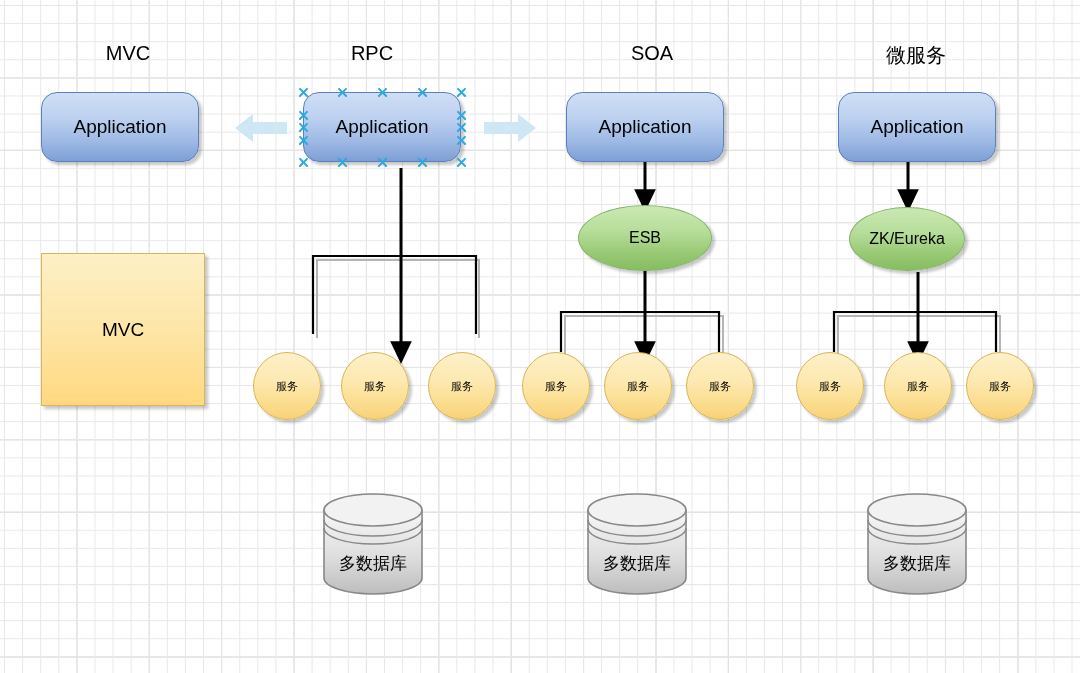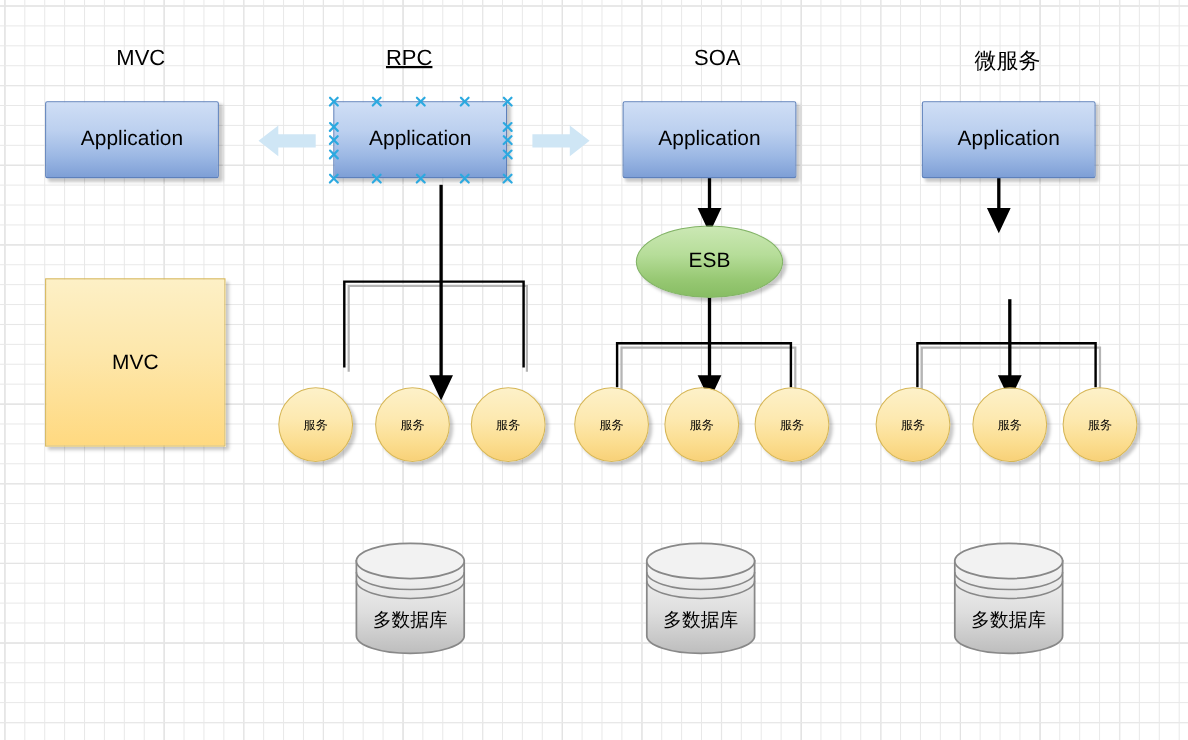--- a/index.html
+++ b/index.html
@@ -39,21 +39,21 @@
     text-align: center;
     white-space: nowrap;
     transform: translateX(-50%);
   }
 
   
   .app-box {
     position: absolute;
     width: 158px;
     height: 70px;
-    border-radius: 2px;
+    border-radius: 16px;
     border: 1.4px solid #5d80bb;
     background: linear-gradient(to bottom, #cfdef5 0%, #bcd0ef 38%, #9cb8e4 72%, #7e9fd6 100%);
     box-shadow: 3px 3px 3px rgba(0,0,0,0.22);
     display: flex;
     align-items: center;
     justify-content: center;
     box-sizing: border-box;
   }
   .app-box span {
     font-size: 19px;
@@ -83,21 +83,21 @@
     border-radius: 50%;
     border: 1.4px solid #82b366;
     background: linear-gradient(to bottom, #cbe8b4 0%, #b6dd99 40%, #97c873 75%, #87bd63 100%);
     box-shadow: 3px 3px 3px rgba(0,0,0,0.22);
     display: flex;
     align-items: center;
     justify-content: center;
     box-sizing: border-box;
   }
   .ellipse span {
-    font-size: 19px;
+    font-size: 16px;
     color: #000000;
     white-space: nowrap;
   }
 
   
   .service-circle {
     position: absolute;
     width: 68px;
     height: 68px;
     border-radius: 50%;
@@ -170,21 +170,21 @@
     position: absolute;
     pointer-events: none;
   }
 </style>
 </head>
 <body>
 
 <div id="canvas">
 
   <div class="col-header" style="left:128px; top:42px;">MVC</div>
-  <div class="col-header" style="left:372px; top:42px;text-decoration:underline;">RPC</div>
+  <div class="col-header" style="left:372px; top:42px;">RPC</div>
   <div class="col-header" style="left:652px; top:42px;">SOA</div>
   <div class="col-header" style="left:916px; top:42px;">微服务</div>
 
   <svg id="wires" viewBox="0 0 1080 673">
     <defs>
       <marker id="arrowhead" markerWidth="9" markerHeight="9" refX="4.2" refY="4.2" orient="auto" markerUnits="strokeWidth">
         <path d="M0.6,0.6 L8.2,4.2 L0.6,7.8 z" fill="#000000"></path>
       </marker>
     </defs>
 
@@ -320,20 +320,23 @@
       <ellipse cx="54" cy="20" rx="49" ry="16" fill="#f2f2f2" stroke="#888888" stroke-width="1.6"></ellipse>
       <path d="M5,30 A49,16 0 0 0 103,30" fill="none" stroke="#888888" stroke-width="1.4"></path>
       <path d="M5,38 A49,16 0 0 0 103,38" fill="none" stroke="#888888" stroke-width="1.4"></path>
     </svg>
     <div class="db-label">多数据库</div>
   </div>
 
   <div class="app-box" style="left:838px; top:92px;">
     <span>Application</span>
   </div>
+  <div class="ellipse" style="left:849px; top:207px; width:116px; height:64px;">
+    <span>ZK/Eureka</span>
+  </div>
 
   <div class="service-circle" style="left:796px; top:352px;">
     <span>服务</span>
   </div>
   <div class="service-circle" style="left:884px; top:352px;">
     <span>服务</span>
   </div>
   <div class="service-circle" style="left:966px; top:352px;">
     <span>服务</span>
   </div>

